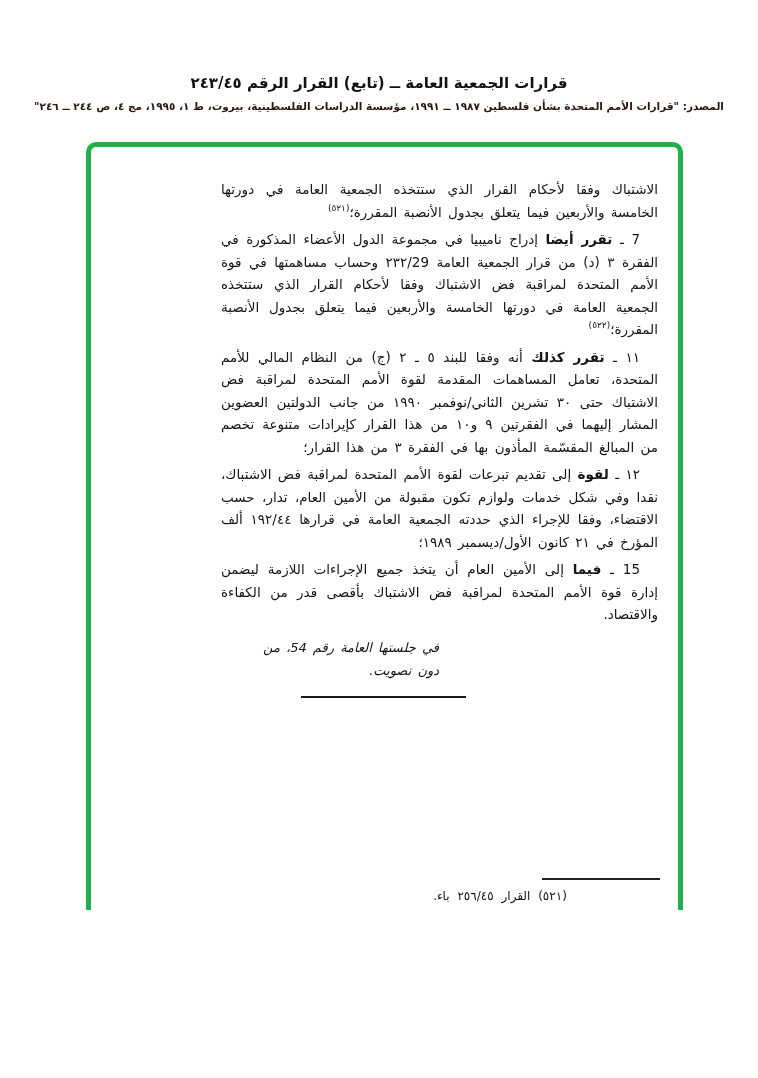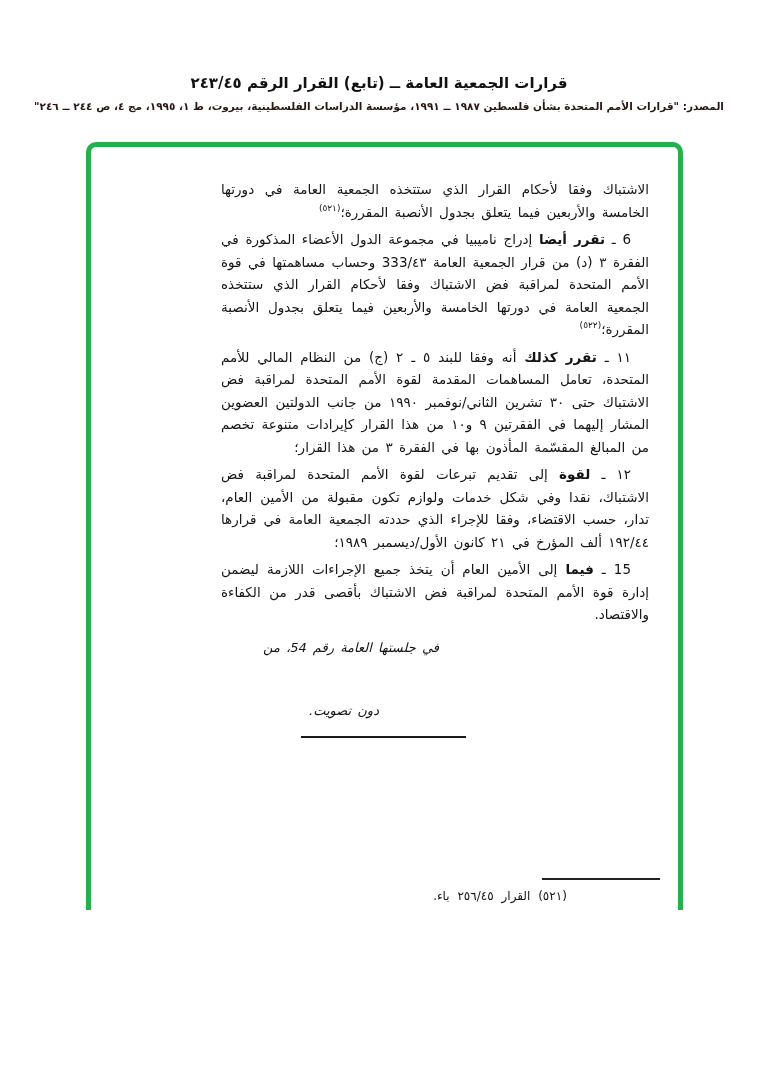--- a/index.html
+++ b/index.html
@@ -6,27 +6,27 @@
   .page{position:relative;width:758px;height:910px;background:#ffffff;overflow:hidden;
         font-family:"DejaVu Sans",sans-serif;color:#161616;}
   .hdr-title{position:absolute;top:74px;left:0;right:0;text-align:center;direction:rtl;
         font-size:15px;font-weight:bold;letter-spacing:0;color:#121212;}
   .hdr-source{position:absolute;top:100px;left:0;right:0;text-align:center;direction:rtl;
         font-size:10.5px;font-weight:bold;color:#2a1712;}
   .frame{position:absolute;left:86px;top:142px;width:587px;height:856px;
         border:5px solid #22b14c;border-radius:10px;background:#ffffff;}
   .text-col{position:absolute;top:178px;right:100px;width:437px;direction:rtl;
         text-align:justify;font-size:13.5px;line-height:22.5px;color:#151515;}
-  .para{margin:0 9px 5px 0;word-spacing:2px;}
+  .para{margin:0 0 5px 0;word-spacing:2px;}
   .para.indented{text-indent:18px;}
   .verb{font-weight:bold;}
   sup.fref{font-size:9px;line-height:0;vertical-align:6px;}
   .closing{margin:10px auto 0 0;width:218px;font-style:italic;font-size:13px;
         line-height:23px;text-align:right;word-spacing:2px;}
-  .closing .c-last{text-align:center;padding-left:28px;margin-top:40px;}
+  .closing .c-last{padding-left:28px;}
   .sep-rule{height:0;border-top:2px solid #191919;width:165px;margin:14px 192px 0 0;}
   .footnotes{position:absolute;top:878px;right:98px;width:320px;direction:rtl;
         text-align:center;font-size:12px;line-height:23px;color:#141414;}
   .fn-rule{height:0;border-top:2px solid #222;width:118px;margin:0 0 5px 0;}
   .fn-line{word-spacing:4px;white-space:nowrap;}
   .page-number{position:absolute;top:1029px;left:0;right:0;text-align:center;
         font-size:13px;font-weight:bold;color:#101010;}
 </style>
 </head>
 <body>
@@ -35,21 +35,21 @@
 
   <div class="hdr-title">قرارات الجمعية العامة ــ (تابع) القرار الرقم ٢٤٣/٤٥</div>
   <div class="hdr-source">المصدر: "قرارات الأمم المتحدة بشأن فلسطين ١٩٨٧ ــ ١٩٩١، مؤسسة الدراسات الفلسطينية، بيروت، ط ١، ١٩٩٥، مج ٤، ص ٢٤٤ ــ ٢٤٦"</div>
 
   <div class="frame"></div>
 
   <div class="text-col">
 
     <p class="para"><span>الاشتباك وفقا لأحكام القرار الذي ستتخذه الجمعية العامة في دورتها الخامسة والأربعين فيما يتعلق بجدول الأنصبة المقررة؛</span><sup class="fref">(٥٢١)</sup></p>
 
-    <p class="para indented"><span>6 ـ</span> <span class="verb">تقرر أيضا</span> <span>إدراج ناميبيا في مجموعة الدول الأعضاء المذكورة في الفقرة ٣ (د) من قرار الجمعية العامة 333/٤٣ وحساب مساهمتها في قوة الأمم المتحدة لمراقبة فض الاشتباك وفقا لأحكام القرار الذي ستتخذه الجمعية العامة في دورتها الخامسة والأربعين فيما يتعلق بجدول الأنصبة المقررة؛</span><sup class="fref">(٥٢٢)</sup></p>
+    <p class="para indented"><span>7 ـ</span> <span class="verb">تقرر أيضا</span> <span>إدراج ناميبيا في مجموعة الدول الأعضاء المذكورة في الفقرة ٣ (د) من قرار الجمعية العامة ٢٣٢/29 وحساب مساهمتها في قوة الأمم المتحدة لمراقبة فض الاشتباك وفقا لأحكام القرار الذي ستتخذه الجمعية العامة في دورتها الخامسة والأربعين فيما يتعلق بجدول الأنصبة المقررة؛</span><sup class="fref">(٥٢٢)</sup></p>
 
     <p class="para indented"><span>١١ ـ</span> <span class="verb">تقرر كذلك</span> <span>أنه وفقا للبند ٥ ـ ٢ (ج) من النظام المالي للأمم المتحدة، تعامل المساهمات المقدمة لقوة الأمم المتحدة لمراقبة فض الاشتباك حتى ٣٠ تشرين الثاني/نوفمبر ١٩٩٠ من جانب الدولتين العضوين المشار إليهما في الفقرتين ٩ و١٠ من هذا القرار كإيرادات متنوعة تخصم من المبالغ المقسّمة المأذون بها في الفقرة ٣ من هذا القرار؛</span></p>
 
     <p class="para indented"><span>١٢ ـ</span> <span class="verb">لقوة</span> <span>إلى تقديم تبرعات لقوة الأمم المتحدة لمراقبة فض الاشتباك، نقدا وفي شكل خدمات ولوازم تكون مقبولة من الأمين العام، تدار، حسب الاقتضاء، وفقا للإجراء الذي حددته الجمعية العامة في قرارها ١٩٢/٤٤ ألف المؤرخ في ٢١ كانون الأول/ديسمبر ١٩٨٩؛</span></p>
 
     <p class="para indented"><span>15 ـ</span> <span class="verb">فيما</span> <span>إلى الأمين العام أن يتخذ جميع الإجراءات اللازمة ليضمن إدارة قوة الأمم المتحدة لمراقبة فض الاشتباك بأقصى قدر من الكفاءة والاقتصاد.</span></p>
 
     <div class="closing">
       <div>في جلستها العامة رقم 54، من</div>
       <div class="c-last">دون تصويت.</div>

